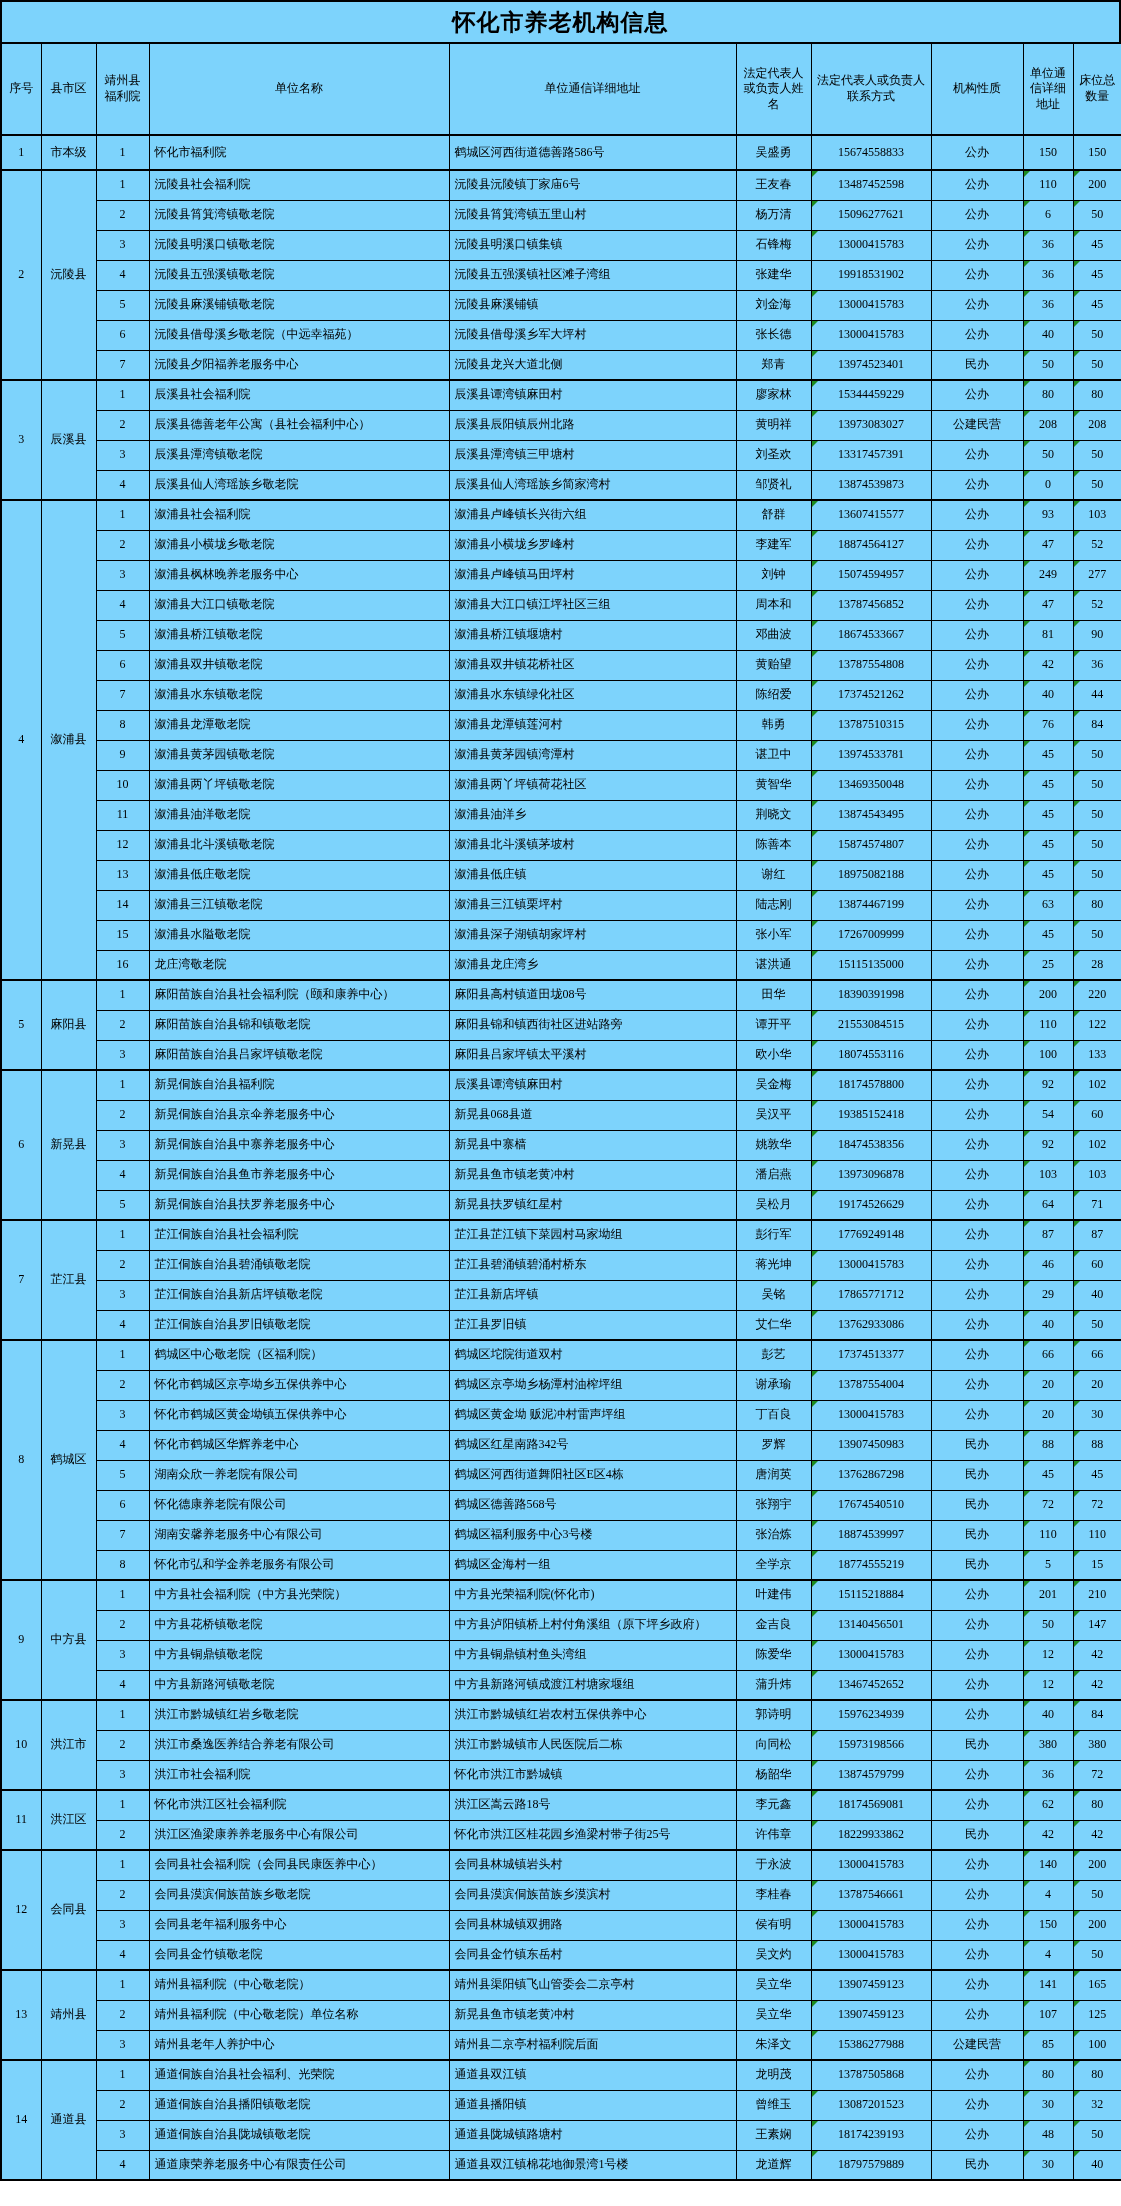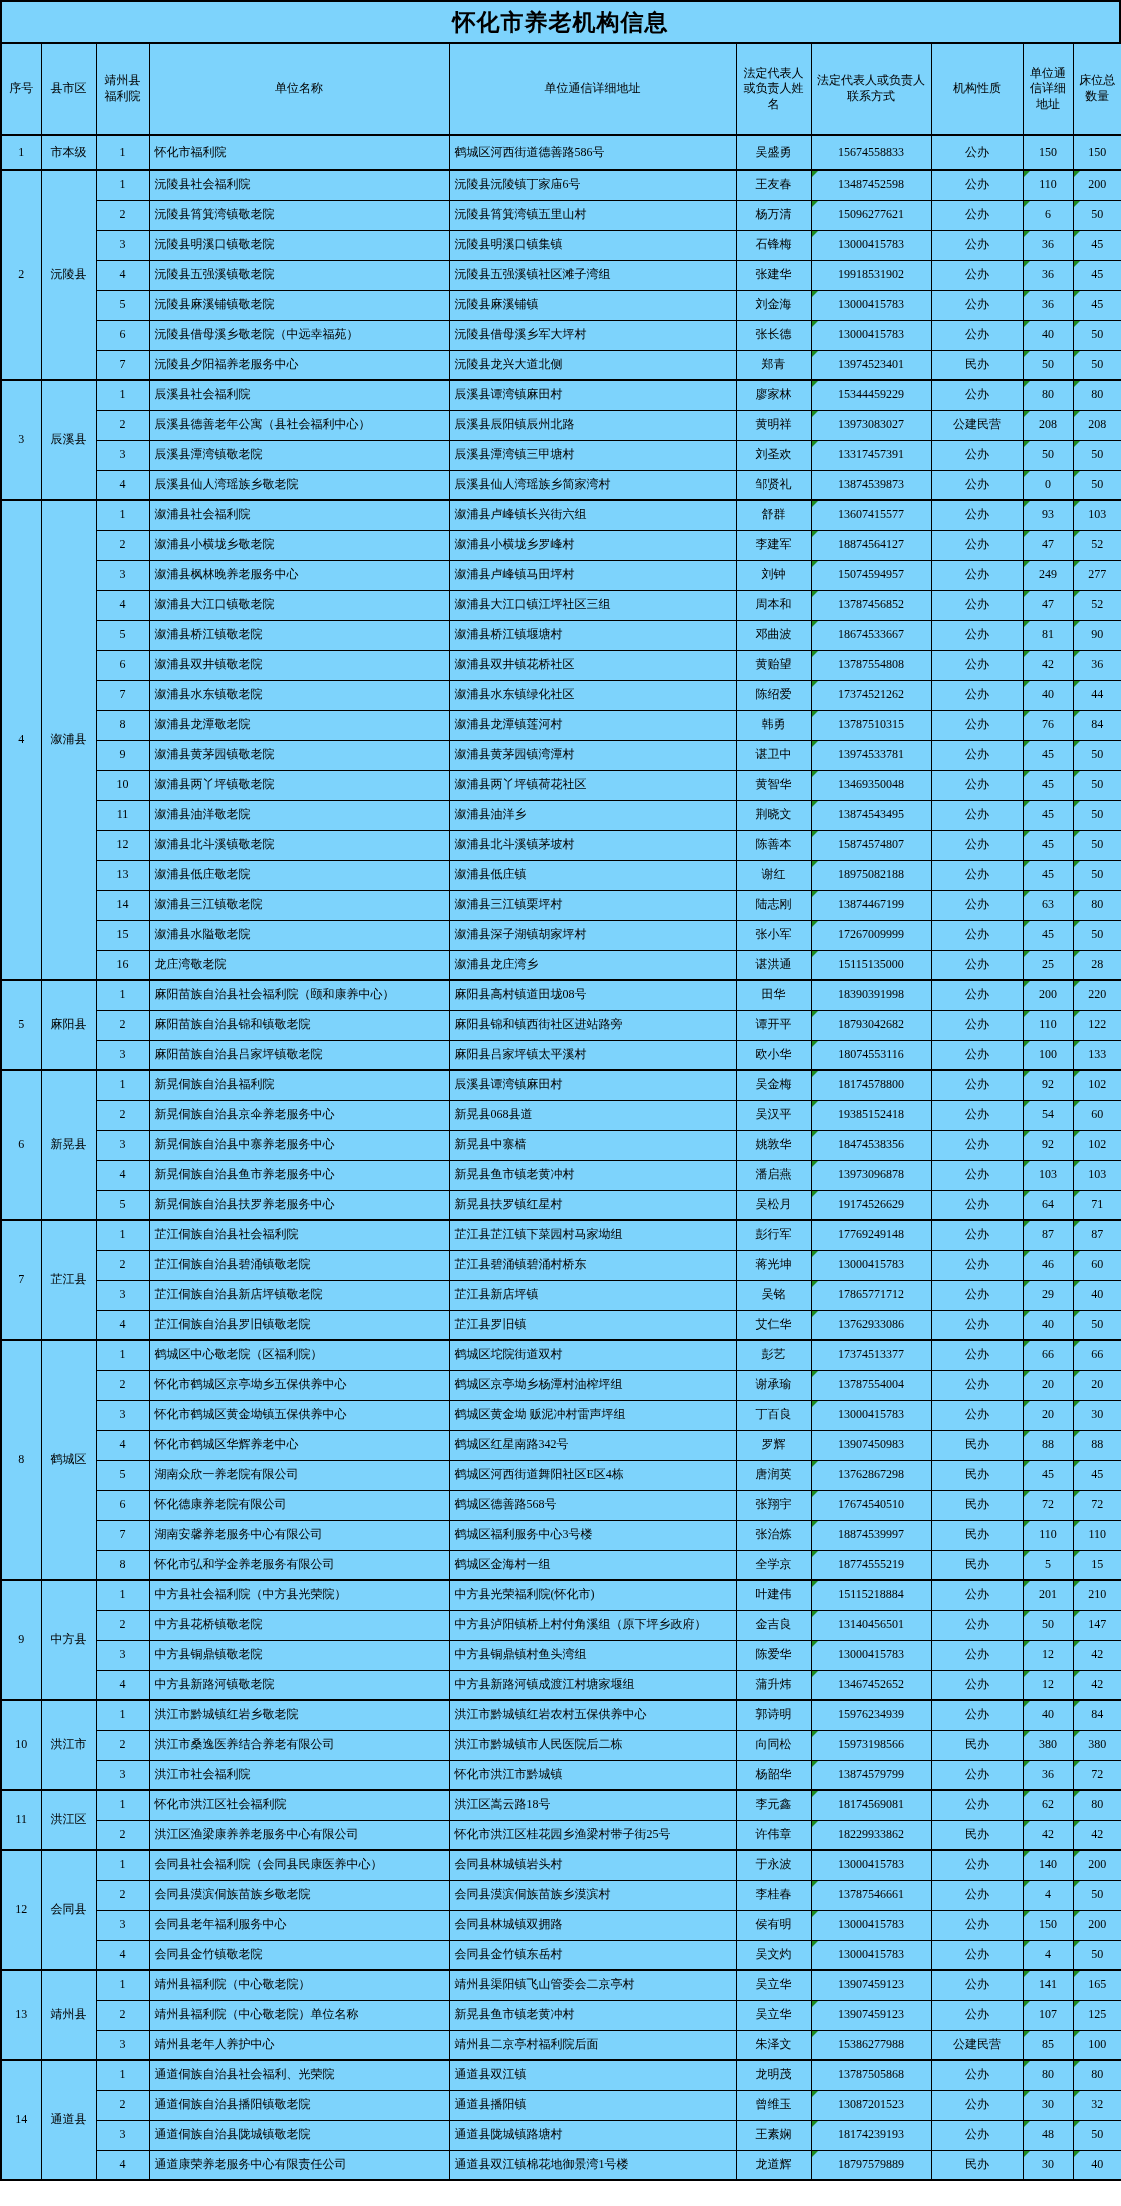--- a/index.html
+++ b/index.html
@@ -383,21 +383,21 @@
           <td>18390391998</td>
           <td>公办</td>
           <td class="mk">200</td>
           <td class="mk">220</td>
         </tr>
         <tr>
           <td>2</td>
           <td class="left">麻阳苗族自治县锦和镇敬老院</td>
           <td class="left">麻阳县锦和镇西街社区进站路旁</td>
           <td>谭开平</td>
-          <td class="mk">18793042682</td>
+          <td class="mk">21553084515</td>
           <td>公办</td>
           <td class="mk">110</td>
           <td class="mk">122</td>
         </tr>
         <tr>
           <td>3</td>
           <td class="left">麻阳苗族自治县吕家坪镇敬老院</td>
           <td class="left">麻阳县吕家坪镇太平溪村</td>
           <td>欧小华</td>
           <td class="mk">18074553116</td>

